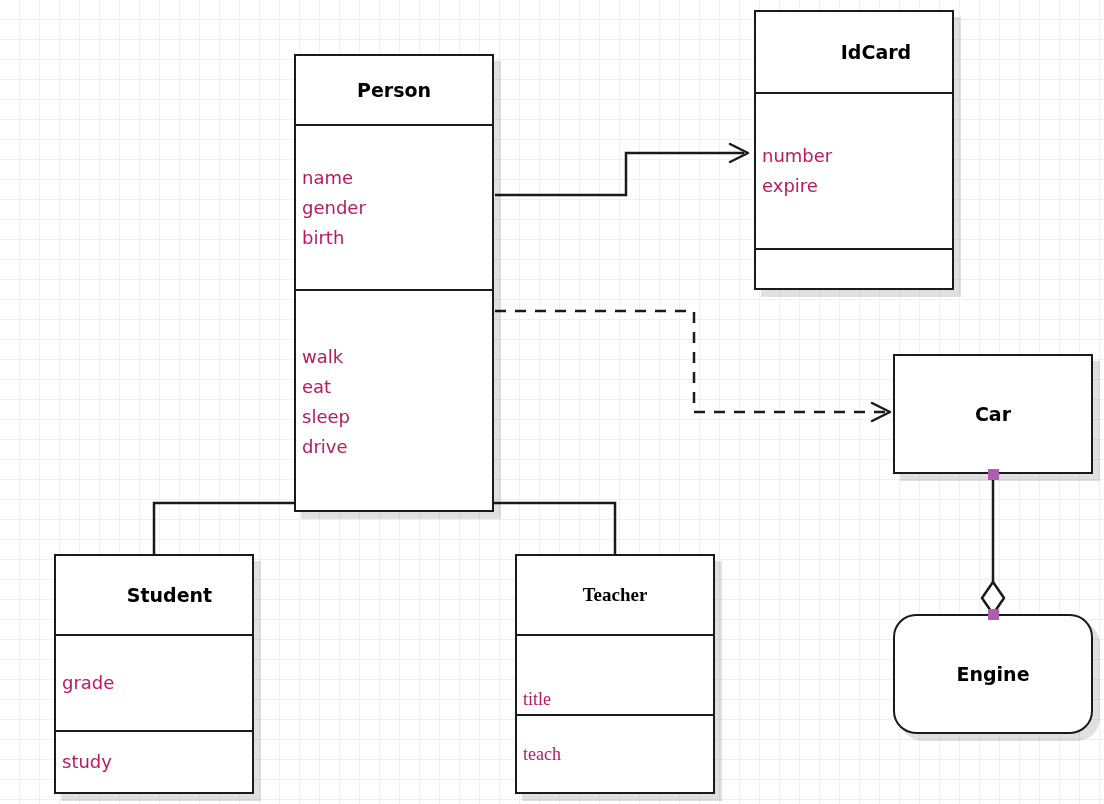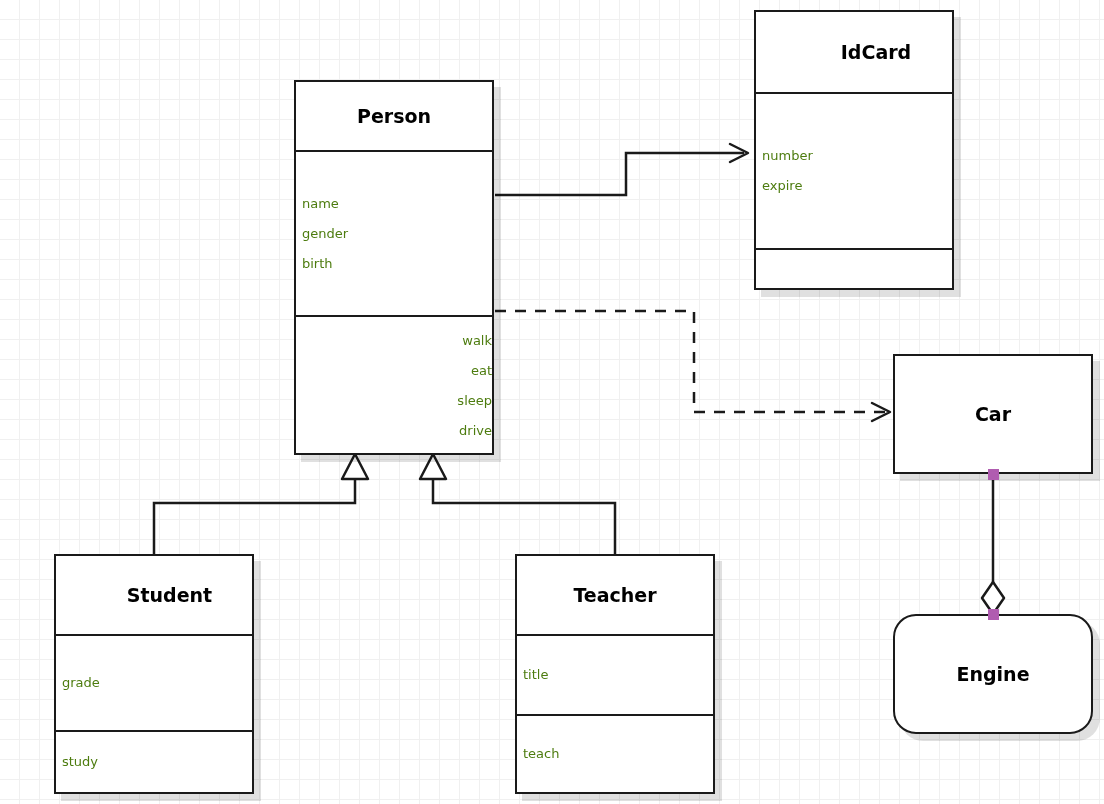--- a/index.html
+++ b/index.html
@@ -55,22 +55,22 @@
   }
   .cls-title {
     text-align: center;
     font-weight: bold;
     font-size: 19px;
     color: #000000;
     line-height: 1.2;
   }
   .cls-member {
     padding-left: 6px;
-    font-size: 13px;
-    color: #4d7c0f;
+    font-size: 18px;
+    color: #be185d;
     line-height: 30px;
     white-space: nowrap;
   }
   .handle {
     position: absolute;
     width: 11px;
     height: 11px;
     background: #b05cb0;
   }
 </style>
@@ -100,30 +100,30 @@
       <path d="M 433 478 L 433 503 L 615 503 L 615 554" fill="none" stroke="#1a1a1a" stroke-width="2.5"></path>
       <polygon points="433,454 446,479 420,479" fill="#ffffff" stroke="#1a1a1a" stroke-width="2.5" stroke-linejoin="round"></polygon>
     </g>
 
     <g>
       <path d="M 993 474 L 993 614" fill="none" stroke="#1a1a1a" stroke-width="2.5"></path>
       <polygon points="993,582 1004,598 993,614 982,598" fill="#ffffff" stroke="#1a1a1a" stroke-width="2.5" stroke-linejoin="round"></polygon>
     </g>
   </svg>
 
-  <div class="uml-class" style="left:294px; top:54px; width:200px; height:375px;margin-top:26px;">
+  <div class="uml-class" style="left:294px; top:54px; width:200px; height:458px;">
     <div class="compartment" style="height:68px;">
       <div class="cls-title">Person</div>
     </div>
     <div class="compartment" style="height:165px; padding-top:0;">
       <div class="cls-member">name</div>
       <div class="cls-member">gender</div>
       <div class="cls-member">birth</div>
     </div>
-    <div class="compartment" style="flex:1; padding-top:2px;text-align:right;">
+    <div class="compartment" style="flex:1; padding-top:2px;">
       <div class="cls-member">walk</div>
       <div class="cls-member">eat</div>
       <div class="cls-member">sleep</div>
       <div class="cls-member">drive</div>
     </div>
   </div>
 
   <div class="uml-class" style="left:754px; top:10px; width:200px; height:280px;">
     <div class="compartment" style="height:80px;padding-left:44px;">
       <div class="cls-title">IdCard</div>
@@ -140,25 +140,25 @@
       <div class="cls-title">Student</div>
     </div>
     <div class="compartment" style="height:96px;">
       <div class="cls-member">grade</div>
     </div>
     <div class="compartment" style="flex:1;">
       <div class="cls-member">study</div>
     </div>
   </div>
 
-  <div class="uml-class" style="left:515px; top:554px; width:200px; height:240px;">
+  <div class="uml-class" style="left:515px; top:554px; width:200px; height:240px;font-family:Liberation Serif, serif;">
     <div class="compartment" style="height:78px;">
       <div class="cls-title">Teacher</div>
     </div>
-    <div class="compartment" style="height:80px;">
+    <div class="compartment" style="height:80px;justify-content:flex-end;">
       <div class="cls-member">title</div>
     </div>
     <div class="compartment" style="flex:1;">
       <div class="cls-member">teach</div>
     </div>
   </div>
 
   <div class="uml-class" style="left:893px; top:354px; width:200px; height:120px;">
     <div class="compartment" style="flex:1;">
       <div class="cls-title">Car</div>

